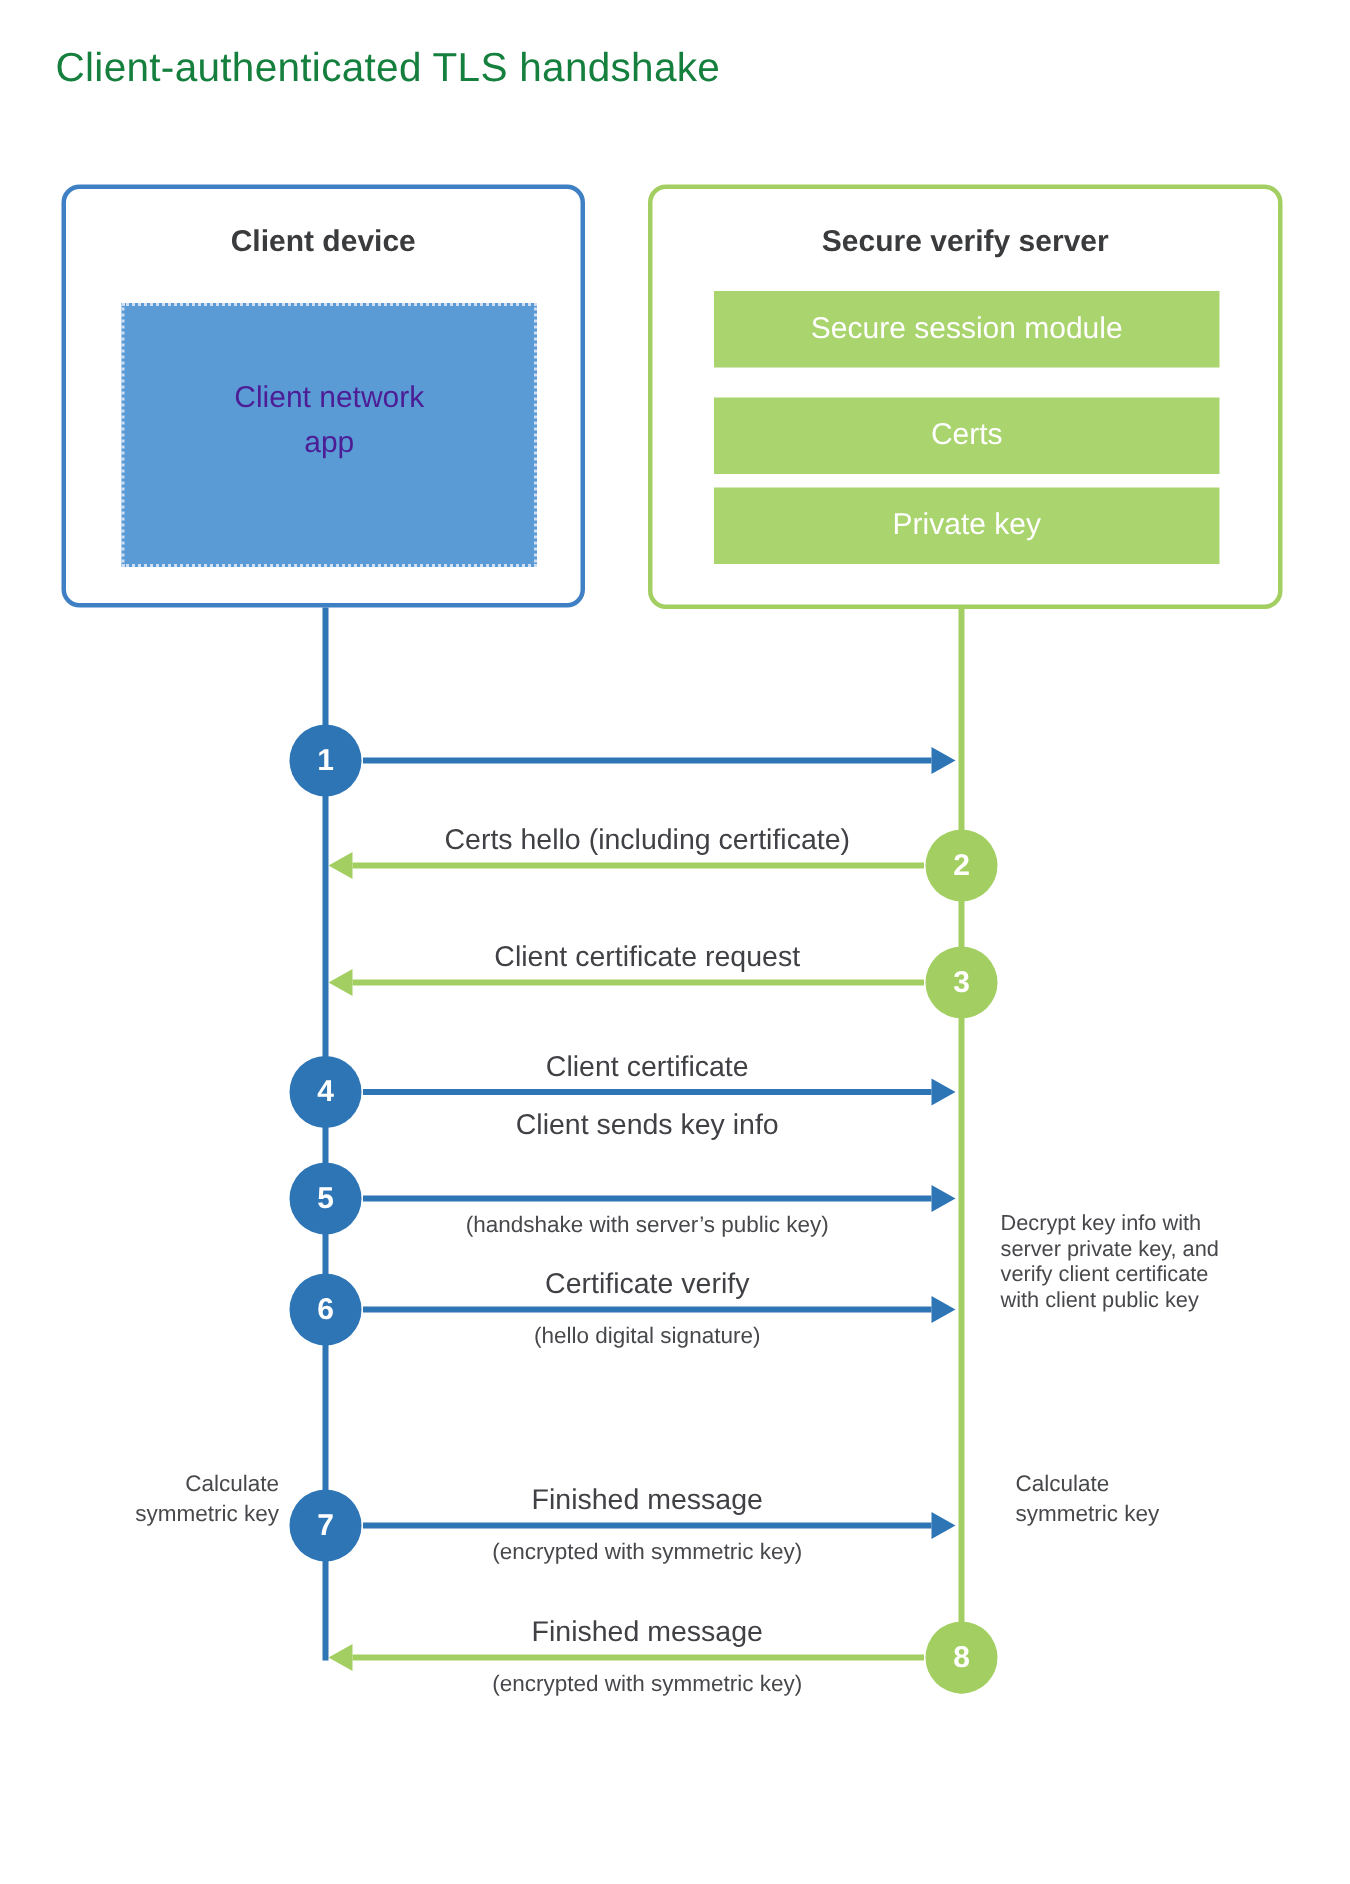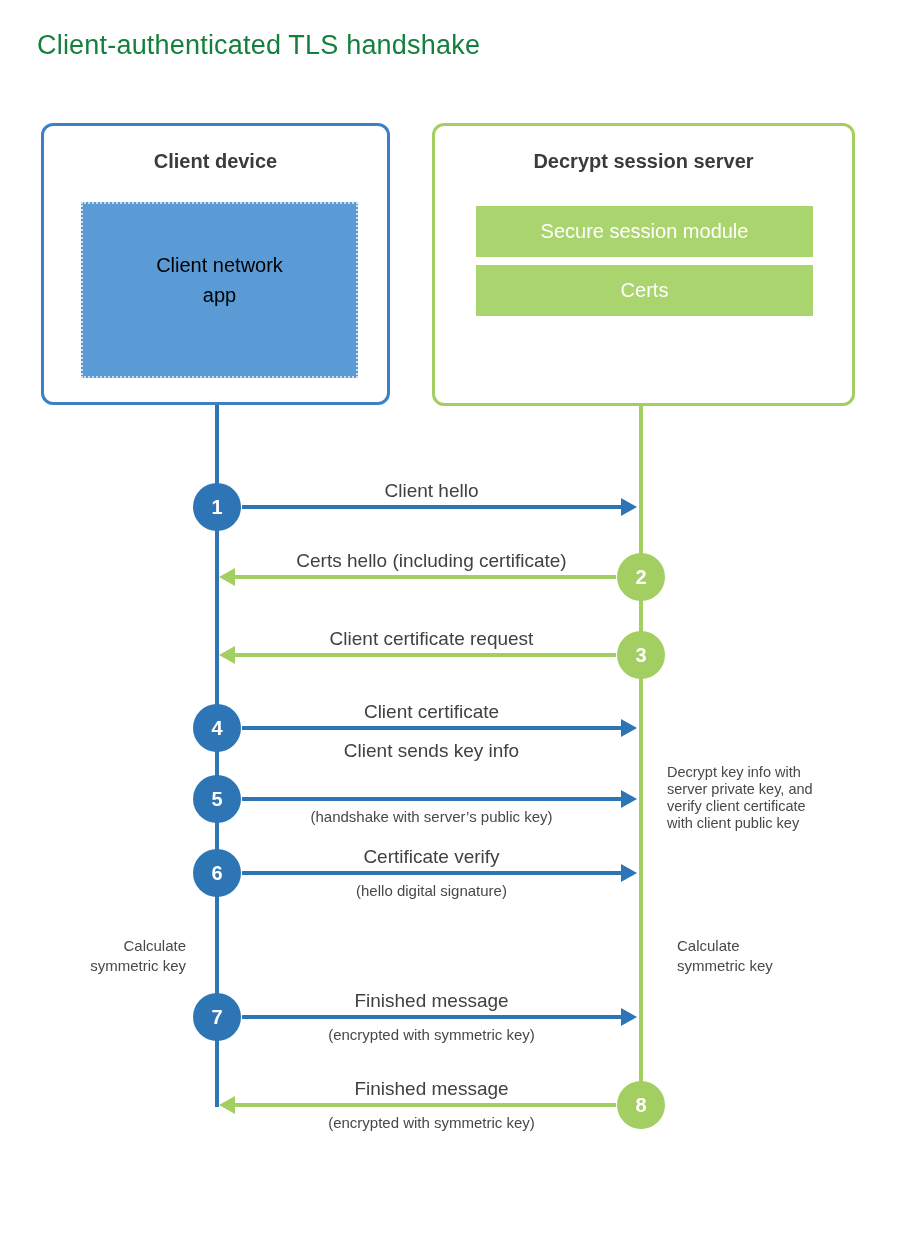--- a/index.html
+++ b/index.html
@@ -20,28 +20,28 @@
   .actor-title {
     position:absolute; left:0; top:24px; width:100%; text-align:center;
     font-size:20px; font-weight:700; color:#3a3b3d;
   }
   .app-box {
     position:absolute; left:37px; top:76px; width:277px; height:176px;
     background:#5b9bd5; border:2px dotted #cfdff1;
     display:flex; align-items:center; justify-content:center; padding-bottom:20px;
   }
   .app-box .app-label {
-    width:160px; text-align:center; color:#000000; font-size:20px; line-height:1.5;
+    width:160px; text-align:center; color:#4c1d95; font-size:20px; line-height:1.5;
   }
   .module-bar {
     position:absolute; left:41px; width:337px; height:51px; background:#a9d46e;
     display:flex; align-items:center; justify-content:center;
     color:#ffffff; font-size:20px;
   }
-  .bar-1 { top:80px; } .bar-2 { top:139px; } .bar-3 { top:199px; }
+  .bar-1 { top:68px; } .bar-2 { top:139px; } .bar-3 { top:199px; }
   
   .lifeline { position:absolute; width:4px; }
   .lifeline.blue  { left:215px; top:405px; height:702px; background:#2e75b6; }
   .lifeline.green { left:639px; top:406px; height:723px; background:#a3cf62; }
   
   .badge {
     position:absolute; width:48px; height:48px; border-radius:50%;
     color:#fff; font-size:20px; font-weight:700;
     display:flex; align-items:center; justify-content:center;
   }
@@ -64,49 +64,49 @@
   
   .msg {
     position:absolute; left:242px; width:379px; text-align:center;
     font-size:19px; color:#404145;
   }
   .sub {
     position:absolute; left:242px; width:379px; text-align:center;
     font-size:15px; color:#47484b;
   }
   
-  .note { position:absolute; font-size:15px; line-height:20px; color:#47484b; }
+  .note { position:absolute; font-size:15px; line-height:20px; color:#47484b;margin-top:44px; }
   .note-decrypt { left:667px; top:764px; width:168px; font-size:14.5px; line-height:17px; }
   .note-calc-left  { left:76px;  top:936px; width:110px; text-align:right; }
   .note-calc-right { left:677px; top:936px; width:110px; text-align:left; }
 </style>
 </head>
 <body>
 
 <div class="canvas">
 
   <div class="title">Client-authenticated TLS handshake</div>
 
   <div class="actor-box client-box">
     <div class="actor-title">Client device</div>
     <div class="app-box">
       <div class="app-label">Client network app</div>
     </div>
   </div>
 
   <div class="actor-box server-box">
-    <div class="actor-title">Decrypt session server</div>
+    <div class="actor-title">Secure verify server</div>
     <div class="module-bar bar-1">Secure session module</div>
     <div class="module-bar bar-2">Certs</div>
+    <div class="module-bar bar-3">Private key</div>
   </div>
 
   <div class="lifeline blue"></div>
   <div class="lifeline green"></div>
 
-  <div class="msg" style="top:480px">Client hello</div>
   <div class="arrow blue" style="top:505px"></div>
   <div class="badge blue" style="top:483px">1</div>
 
   <div class="msg" style="top:550px">Certs hello (including certificate)</div>
   <div class="arrow green" style="top:575px"></div>
   <div class="badge green" style="top:553px">2</div>
 
   <div class="msg" style="top:628px">Client certificate request</div>
   <div class="arrow green" style="top:653px"></div>
   <div class="badge green" style="top:631px">3</div>

